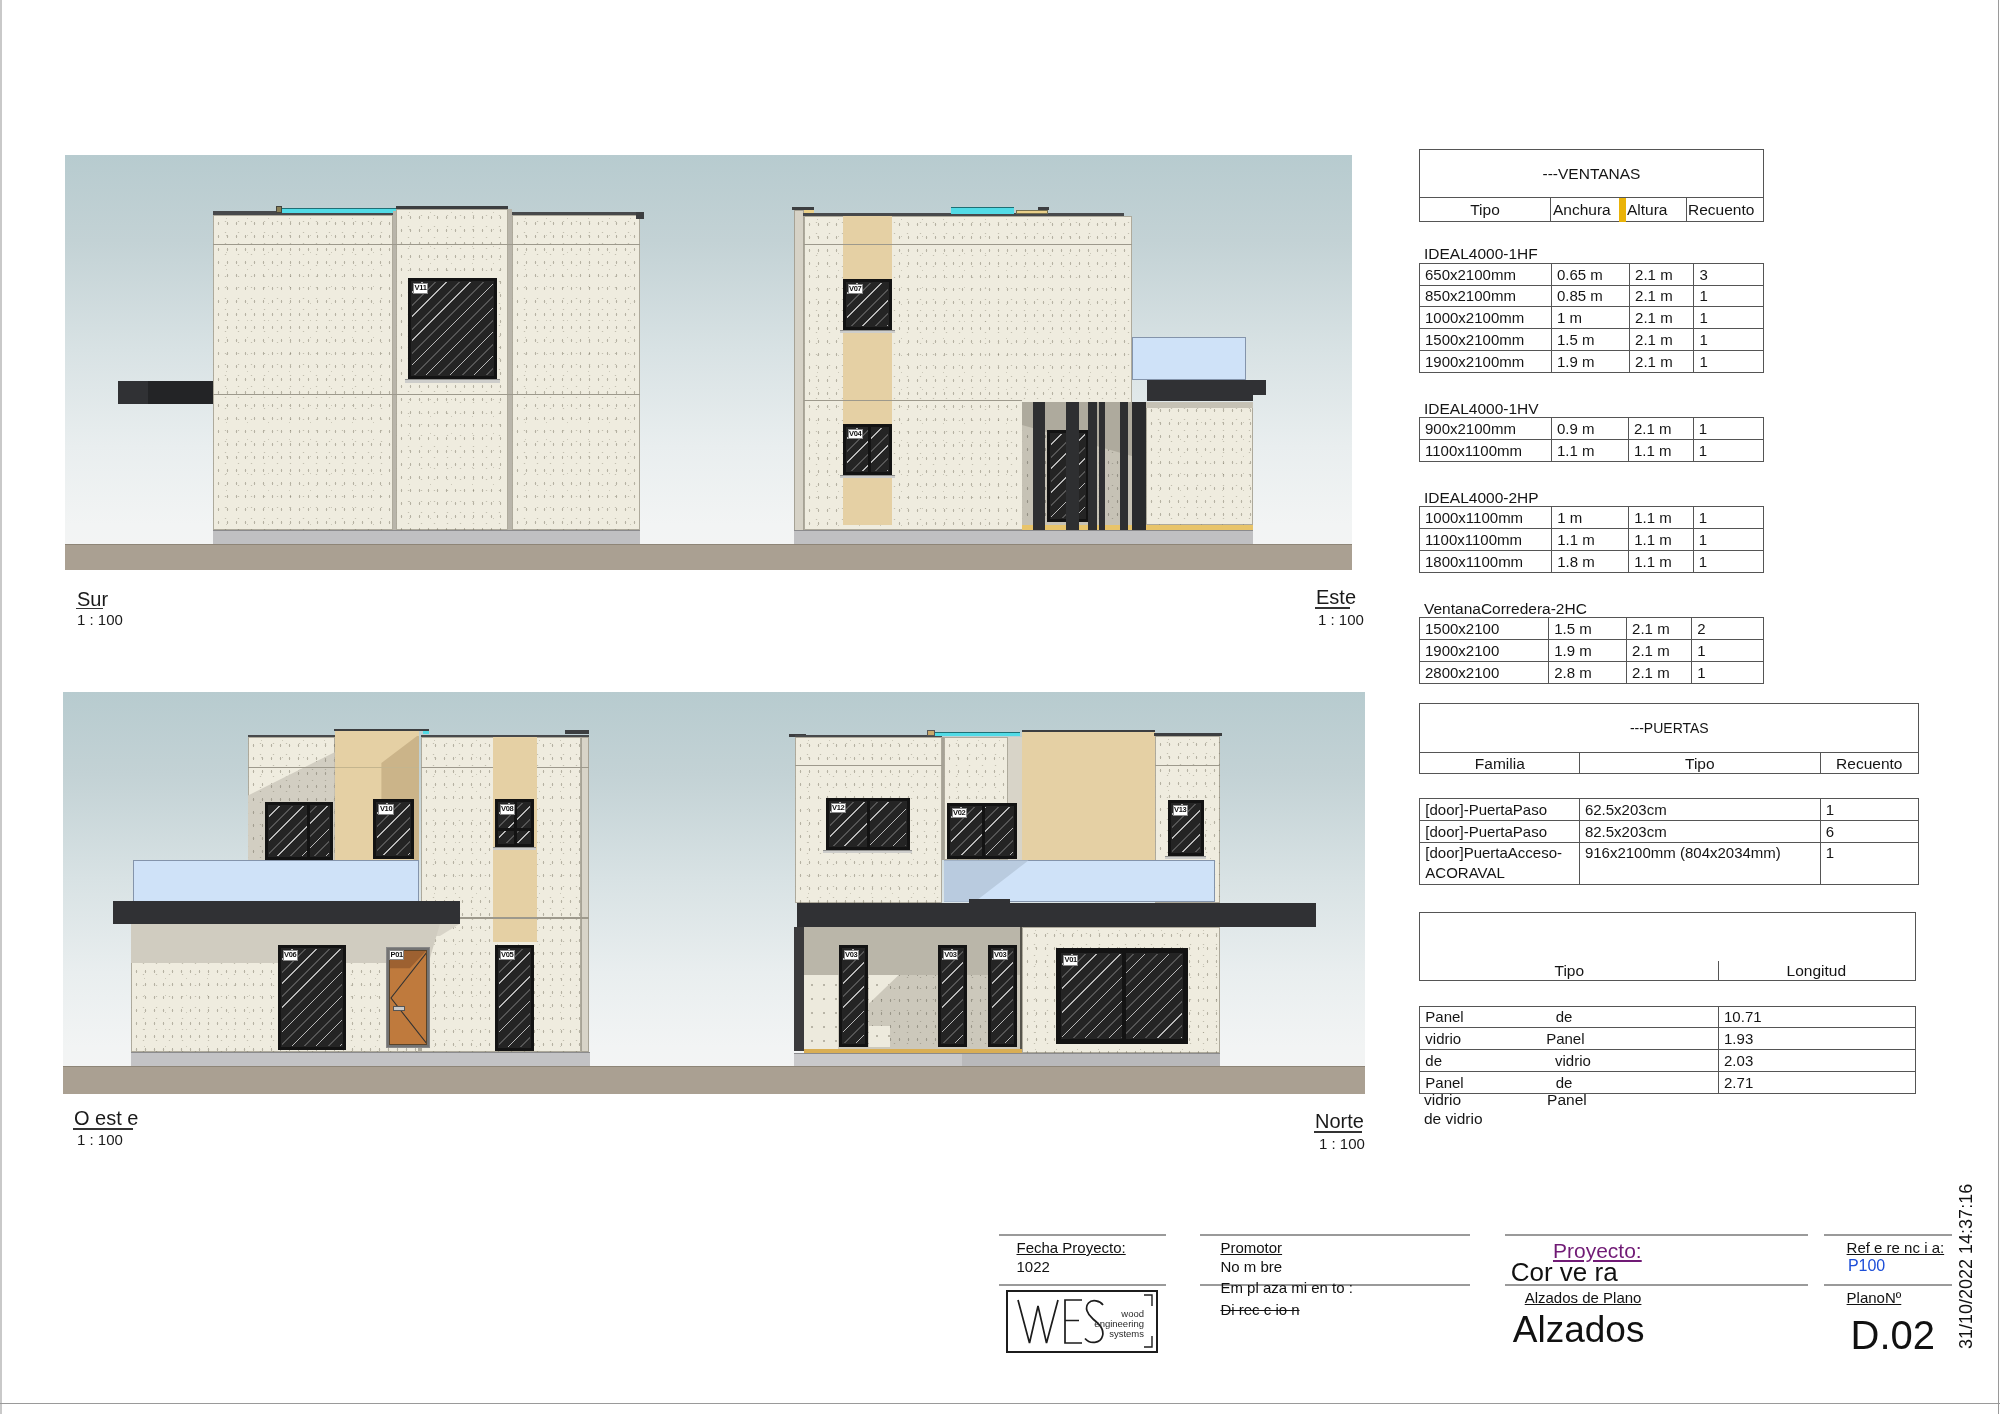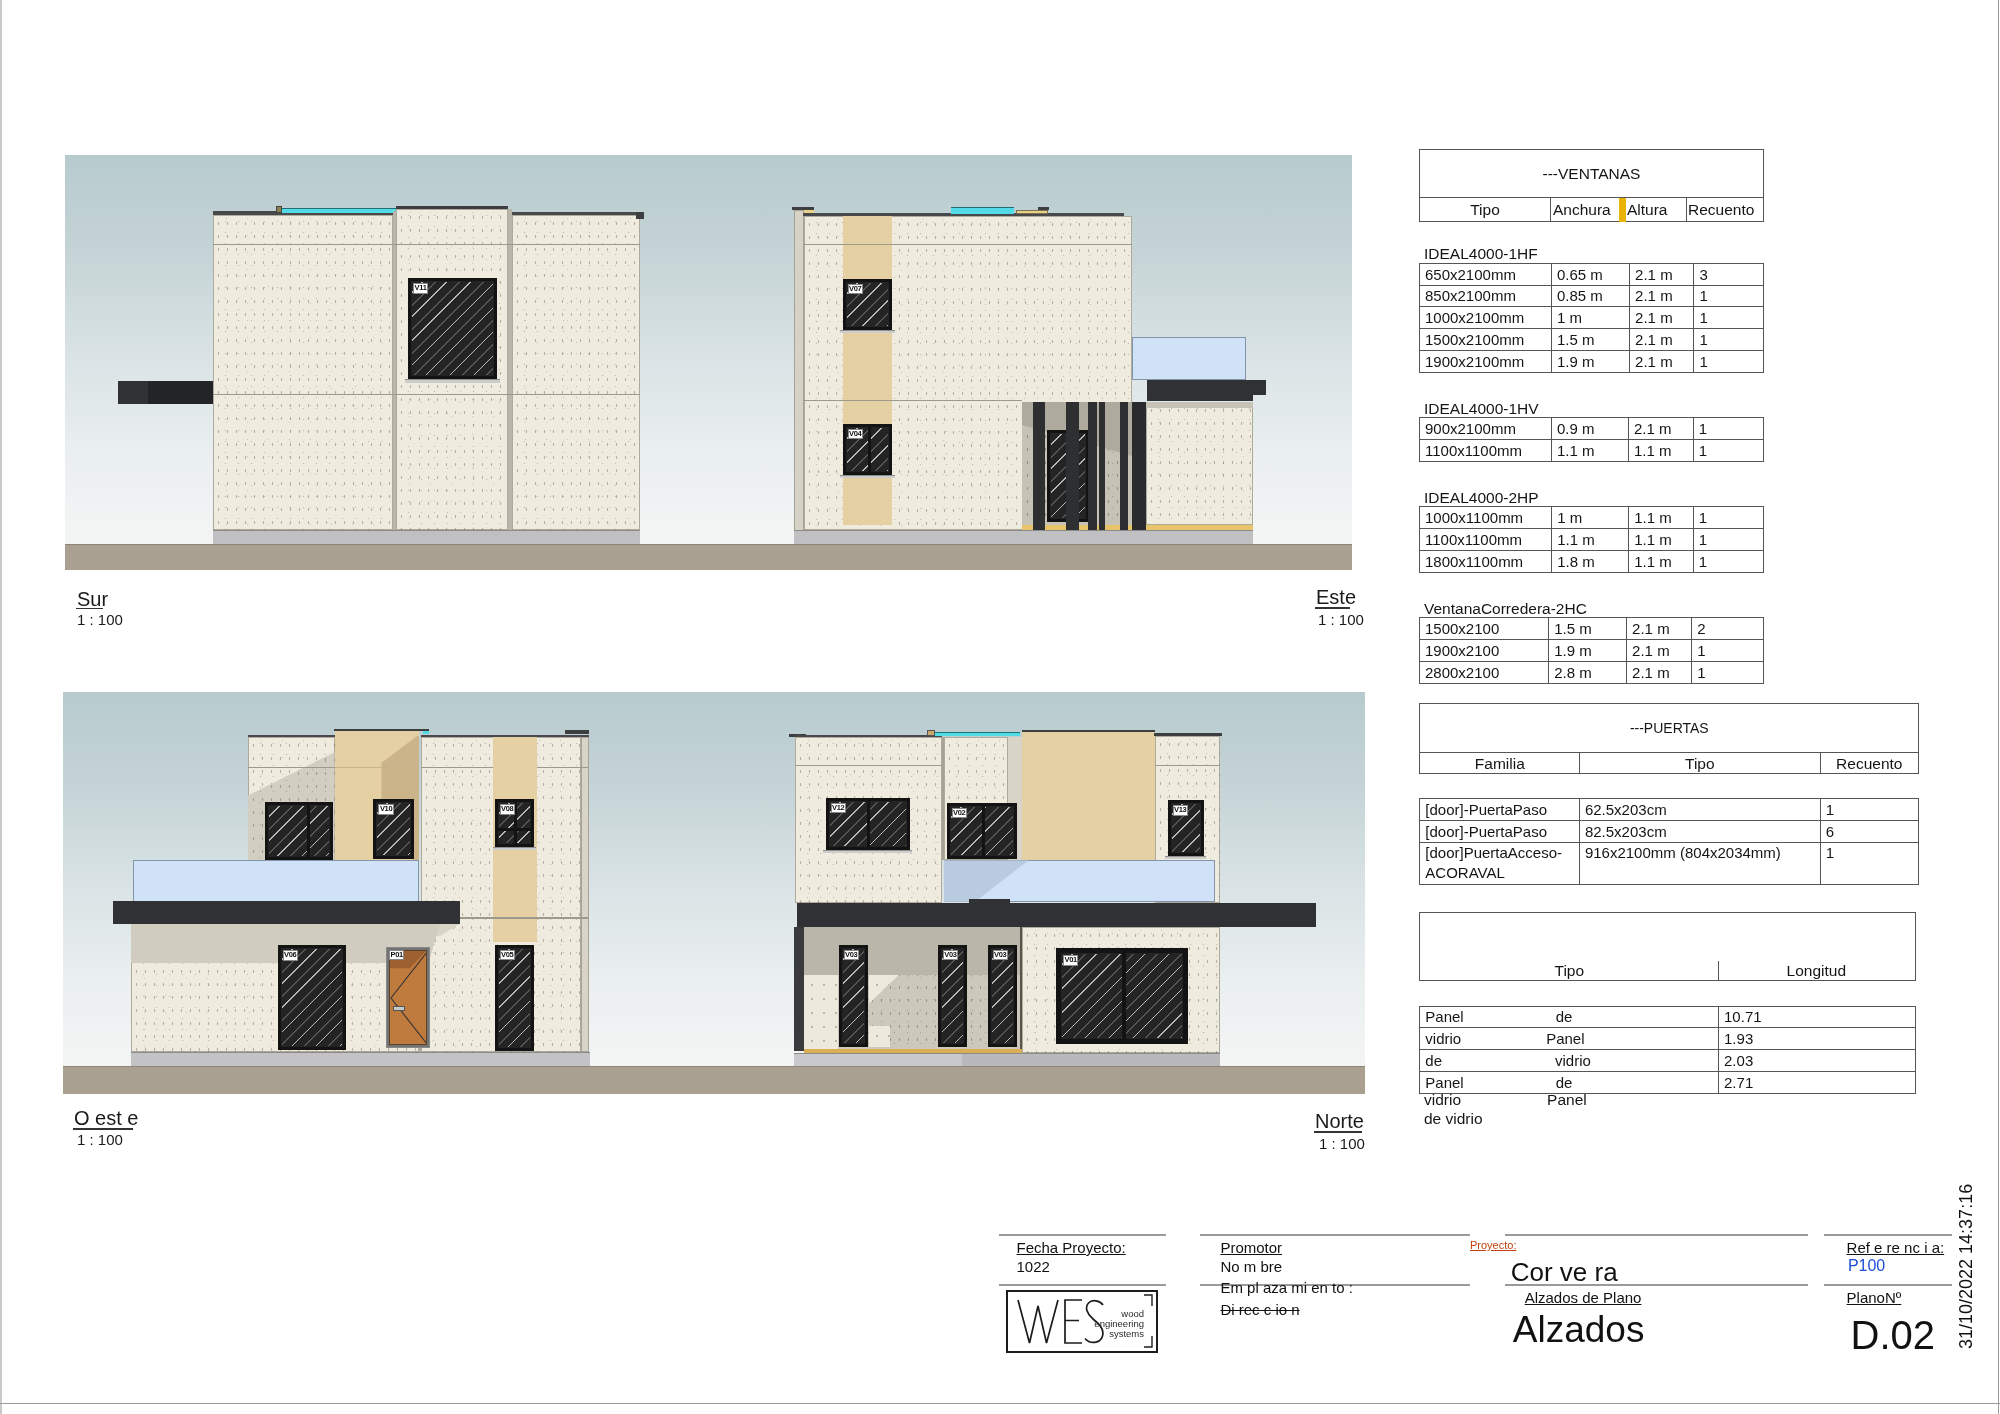--- a/index.html
+++ b/index.html
@@ -554,21 +554,21 @@
 <div class="abs" style="left:1220.4px;top:1257.5px;font-size:15px;color:#111">No m bre</div>
 
 <div class="abs" style="left:1199.6px;top:1284.3px;width:270.1px;height:1.4px;background:#9a9a9a"></div>
 
 <div class="abs" style="left:1220.4px;top:1279px;font-size:15px;color:#111;background:transparent">Em pl aza mi en to :</div>
 
 <div class="abs" style="left:1220.4px;top:1300.5px;font-size:15px;color:#111;text-decoration:line-through">Di rec c io n<span style="display:inline-block;width:55px"> </span></div>
 
 <div class="abs" style="left:1504.7px;top:1234.3px;width:303.3px;height:1.4px;background:#9a9a9a"></div>
 
-<div class="abs" style="left:1470px;top:1239px;font-size:11px;color:#c2410c;text-decoration:underline">Proyecto:</div>
+<div class="abs" style="left:1553px;top:1239px;font-size:21px;color:#701a75;text-decoration:underline">Proyecto:</div>
 
 <div class="abs" style="left:1510.7px;top:1257px;font-size:26px;color:#111">Cor ve ra</div>
 
 <div class="abs" style="left:1504.7px;top:1284.3px;width:303.3px;height:1.4px;background:#9a9a9a"></div>
 
 <div class="abs" style="left:1524.7px;top:1289px;font-size:15px;color:#111;text-decoration:underline">Alzados de Plano</div>
 
 <div class="abs" style="left:1512.8px;top:1309px;font-size:37px;color:#111">Alzados</div>
 
 <div class="abs" style="left:1824px;top:1234.3px;width:128px;height:1.4px;background:#9a9a9a"></div>

